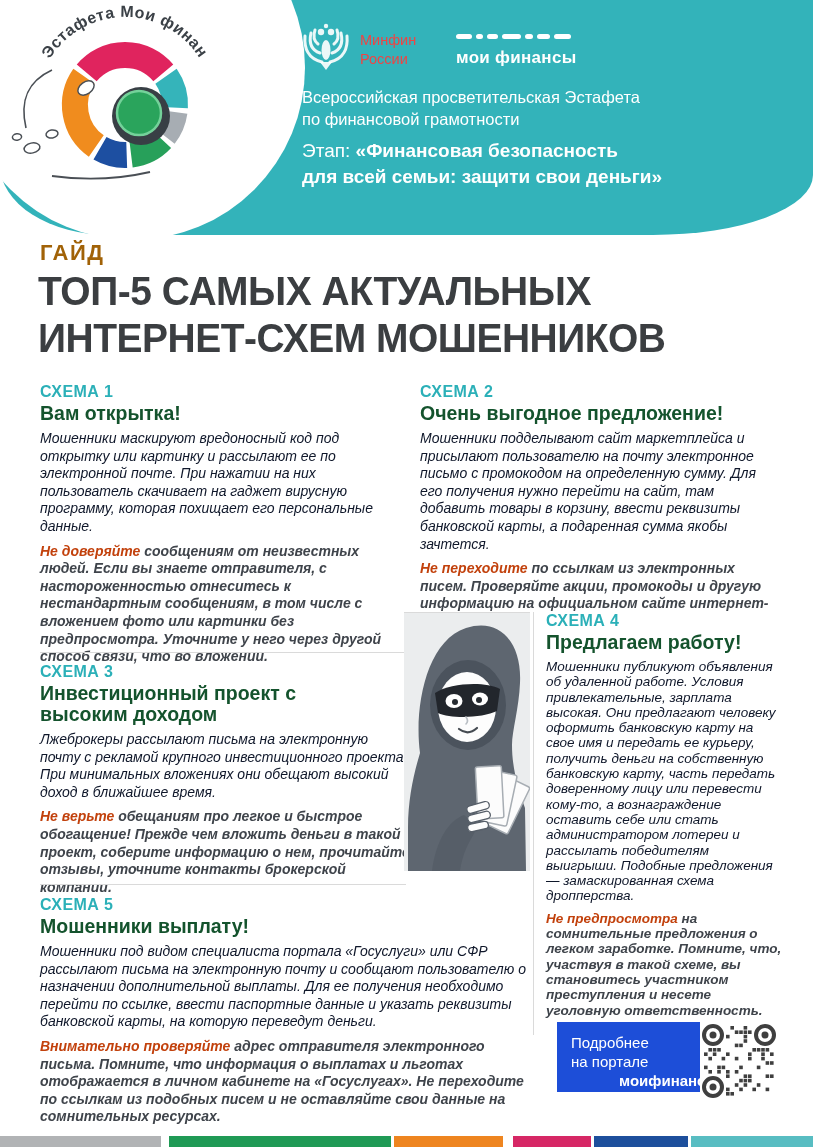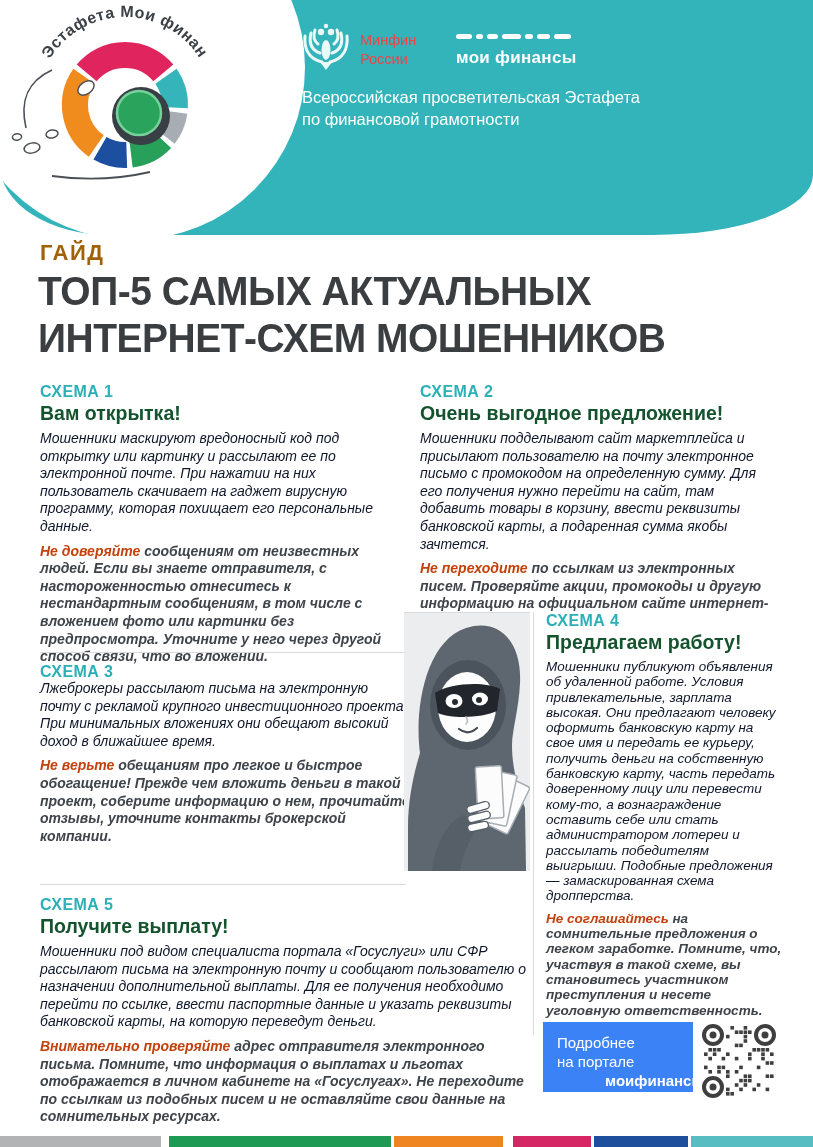--- a/index.html
+++ b/index.html
@@ -45,21 +45,21 @@
   .hr{position:absolute;height:1px;background:#dadada;}
   .hr1{left:40px;top:652px;width:366px;}
   .hr2{left:40px;top:884px;width:366px;}
   .vline{position:absolute;left:533px;top:612px;width:1px;height:423px;background:#dadada;}
 
   
   .illus{position:absolute;left:404px;top:612px;width:126px;height:258px;background:#ebedee;
          border-top:1px solid #dadada;overflow:hidden;}
 
   
-  .bluebox{position:absolute;left:543px;top:1022px;width:150px;height:70px;background:#3b82f6;
+  .bluebox{position:absolute;left:557px;top:1022px;width:150px;height:70px;background:#1d4ed8;
            color:#fff;box-sizing:border-box;padding:11px 0 0 14px;font-size:15px;line-height:19px;}
   .bluebox .bold{font-weight:700;margin-left:48px;}
   .qr{position:absolute;left:700px;top:1022px;width:78px;height:78px;background:#fff;}
   .stripe{position:absolute;top:1136px;height:11px;}
 </style>
 </head>
 <body>
 
 <div class="page">
 
@@ -131,20 +131,24 @@
           <span style="width:13px"></span>
           <span style="width:17px"></span>
       </div>
       <div class="mf-text">мои финансы</div>
     </div>
 
     <div class="subtitle">
       <div>Всероссийская просветительская Эстафета</div>
       <div>по финансовой грамотности</div>
     </div>
+    <div class="stage">
+      <div><span>Этап: </span><b>«Финансовая безопасность</b></div>
+      <div><b>для всей семьи: защити свои деньги»</b></div>
+    </div>
   </div>
 
   <div class="kicker">ГАЙД</div>
   <div class="big-title">
     <div>ТОП-5 САМЫХ АКТУАЛЬНЫХ</div>
     <div>ИНТЕРНЕТ-СХЕМ МОШЕННИКОВ</div>
   </div>
 
   <div class="scheme s1">
     <div class="scheme-label">СХЕМА 1</div>
@@ -157,20 +161,21 @@
     <div class="scheme-label">СХЕМА 2</div>
     <div class="scheme-heading">Очень выгодное предложение!</div>
     <div class="scheme-body">Мошенники подделывают сайт маркетплейса и присылают пользователю на почту электронное письмо с промокодом на определенную сумму. Для его получения нужно перейти на сайт, там добавить товары в корзину, ввести реквизиты банковской карты, а подаренная сумма якобы зачтется.</div>
     <div class="scheme-warning"><span class="warn-hl">Не переходите</span><span> по ссылкам из электронных писем. Проверяйте акции, промокоды и другую информацию на официальном сайте интернет-магазинов.</span></div>
   </div>
 
   <div class="hr hr1"></div>
 
   <div class="scheme s3">
     <div class="scheme-label">СХЕМА 3</div>
+    <div class="scheme-heading">Инвестиционный проект с высоким доходом</div>
     <div class="scheme-body">Лжеброкеры рассылают письма на электронную почту с рекламой крупного инвестиционного проекта. При минимальных вложениях они обещают высокий доход в ближайшее время.</div>
     <div class="scheme-warning"><span class="warn-hl">Не верьте</span><span> обещаниям про легкое и быстрое обогащение! Прежде чем вложить деньги в такой проект, соберите информацию о нем, прочитайте отзывы, уточните контакты брокерской компании.</span></div>
   </div>
 
   <div class="illus">
     <svg width="126" height="258" viewBox="0 0 126 258">
       <path d="M4 258 L4 215 C4 185 10 160 16 140 C10 95 22 28 62 15 C96 4 118 30 116 70 C115 95 108 118 108 132 C108 155 114 175 121 195 L122 258 Z" fill="#5e6670"></path>
       <ellipse cx="64" cy="92" rx="38" ry="45" fill="#4b535d"></ellipse>
       <ellipse cx="63" cy="94" rx="29" ry="35" fill="#fdfdfd"></ellipse>
       <path d="M31 80 C46 70 81 68 96 76 L93 98 C79 105 47 106 34 100 Z" fill="#22262c"></path>
@@ -193,28 +198,28 @@
       </g>
     </svg>
   </div>
 
   <div class="vline"></div>
 
   <div class="scheme s4 compact">
     <div class="scheme-label">СХЕМА 4</div>
     <div class="scheme-heading">Предлагаем работу!</div>
     <div class="scheme-body">Мошенники публикуют объявления об удаленной работе. Условия привлекательные, зарплата высокая. Они предлагают человеку оформить банковскую карту на свое имя и передать ее курьеру, получить деньги на собственную банковскую карту, часть передать доверенному лицу или перевести кому-то, а вознаграждение оставить себе или стать администратором лотереи и рассылать победителям выигрыши. Подобные предложения — замаскированная схема дропперства.</div>
-    <div class="scheme-warning"><span class="warn-hl">Не соглашайтесь</span><span> на сомнительные предложения о легком заработке. Помните, что, участвуя в такой схеме, вы становитесь участником преступления и несете уголовную ответственность.</span></div>
+    <div class="scheme-warning"><span class="warn-hl">Не предпросмотра</span><span> на сомнительные предложения о легком заработке. Помните, что, участвуя в такой схеме, вы становитесь участником преступления и несете уголовную ответственность.</span></div>
   </div>
 
   <div class="hr hr2"></div>
 
   <div class="scheme s5">
     <div class="scheme-label">СХЕМА 5</div>
-    <div class="scheme-heading">Получите выплату!</div>
+    <div class="scheme-heading">Мошенники выплату!</div>
     <div class="scheme-body">Мошенники под видом специалиста портала «Госуслуги» или СФР рассылают письма на электронную почту и сообщают пользователю о назначении дополнительной выплаты. Для ее получения необходимо перейти по ссылке, ввести паспортные данные и указать реквизиты банковской карты, на которую переведут деньги.</div>
     <div class="scheme-warning"><span class="warn-hl">Внимательно проверяйте</span><span> адрес отправителя электронного письма. Помните, что информация о выплатах и льготах отображается в личном кабинете на «Госуслугах». Не переходите по ссылкам из подобных писем и не оставляйте свои данные на сомнительных ресурсах.</span></div>
   </div>
 
   <div class="bluebox">
     <div>Подробнее</div>
     <div>на портале</div>
     <div class="bold">моифинансы.рф</div>
   </div>
 

